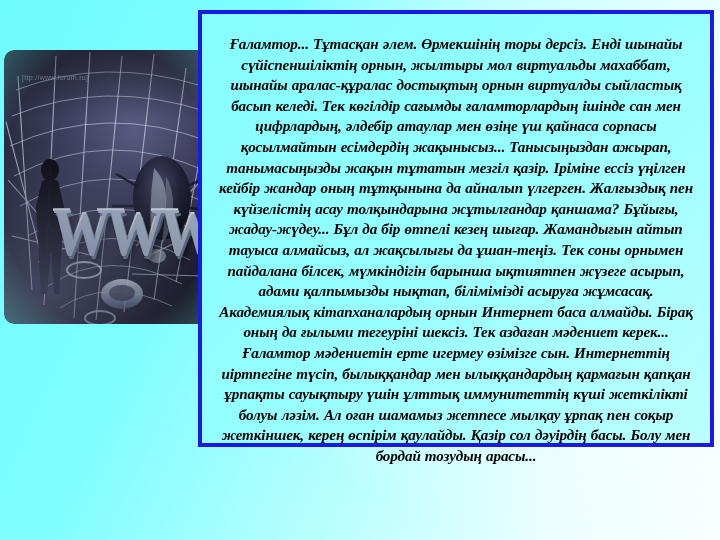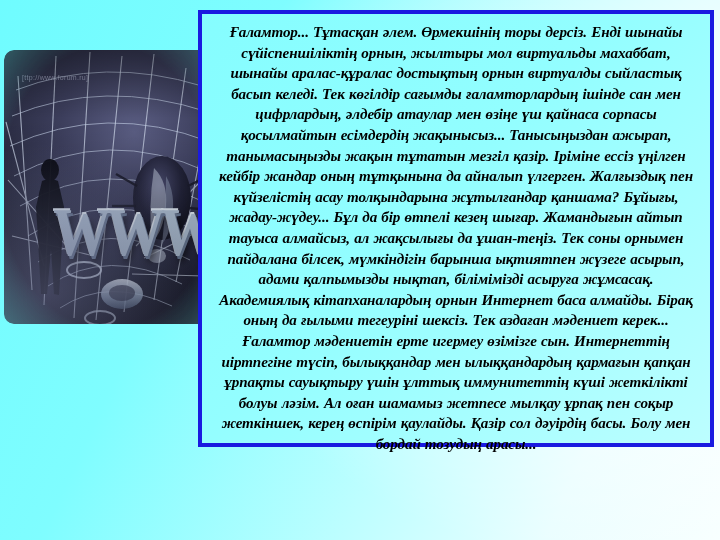--- a/index.html
+++ b/index.html
@@ -51,21 +51,21 @@
     text-shadow: 2px 3px 0 #6b7b96, 4px 6px 6px rgba(0,0,0,0.55), -1px -1px 0 #dfe9f3;
     transform: scaleY(1.18) skewX(-3deg);
     transform-origin: left top;
   }
 
   
   #text-box {
     position:absolute; left:198px; top:10px; width:516px; height:437px;
     border:4px solid #1a1ae0;
     background:linear-gradient(135deg, #85fdff 0%, #93feff 45%, #bcfeff 100%);
-    padding:8px 16px 6px 16px;
+    padding:20px 16px 6px 16px;
   }
   #body-text {
     font-family:"Liberation Serif", serif;
     font-style:italic;
     font-weight:bold;
     font-size:15.1px;
     line-height:20.6px;
     text-align:center;
     color:#000;
     letter-spacing:-0.1px;

